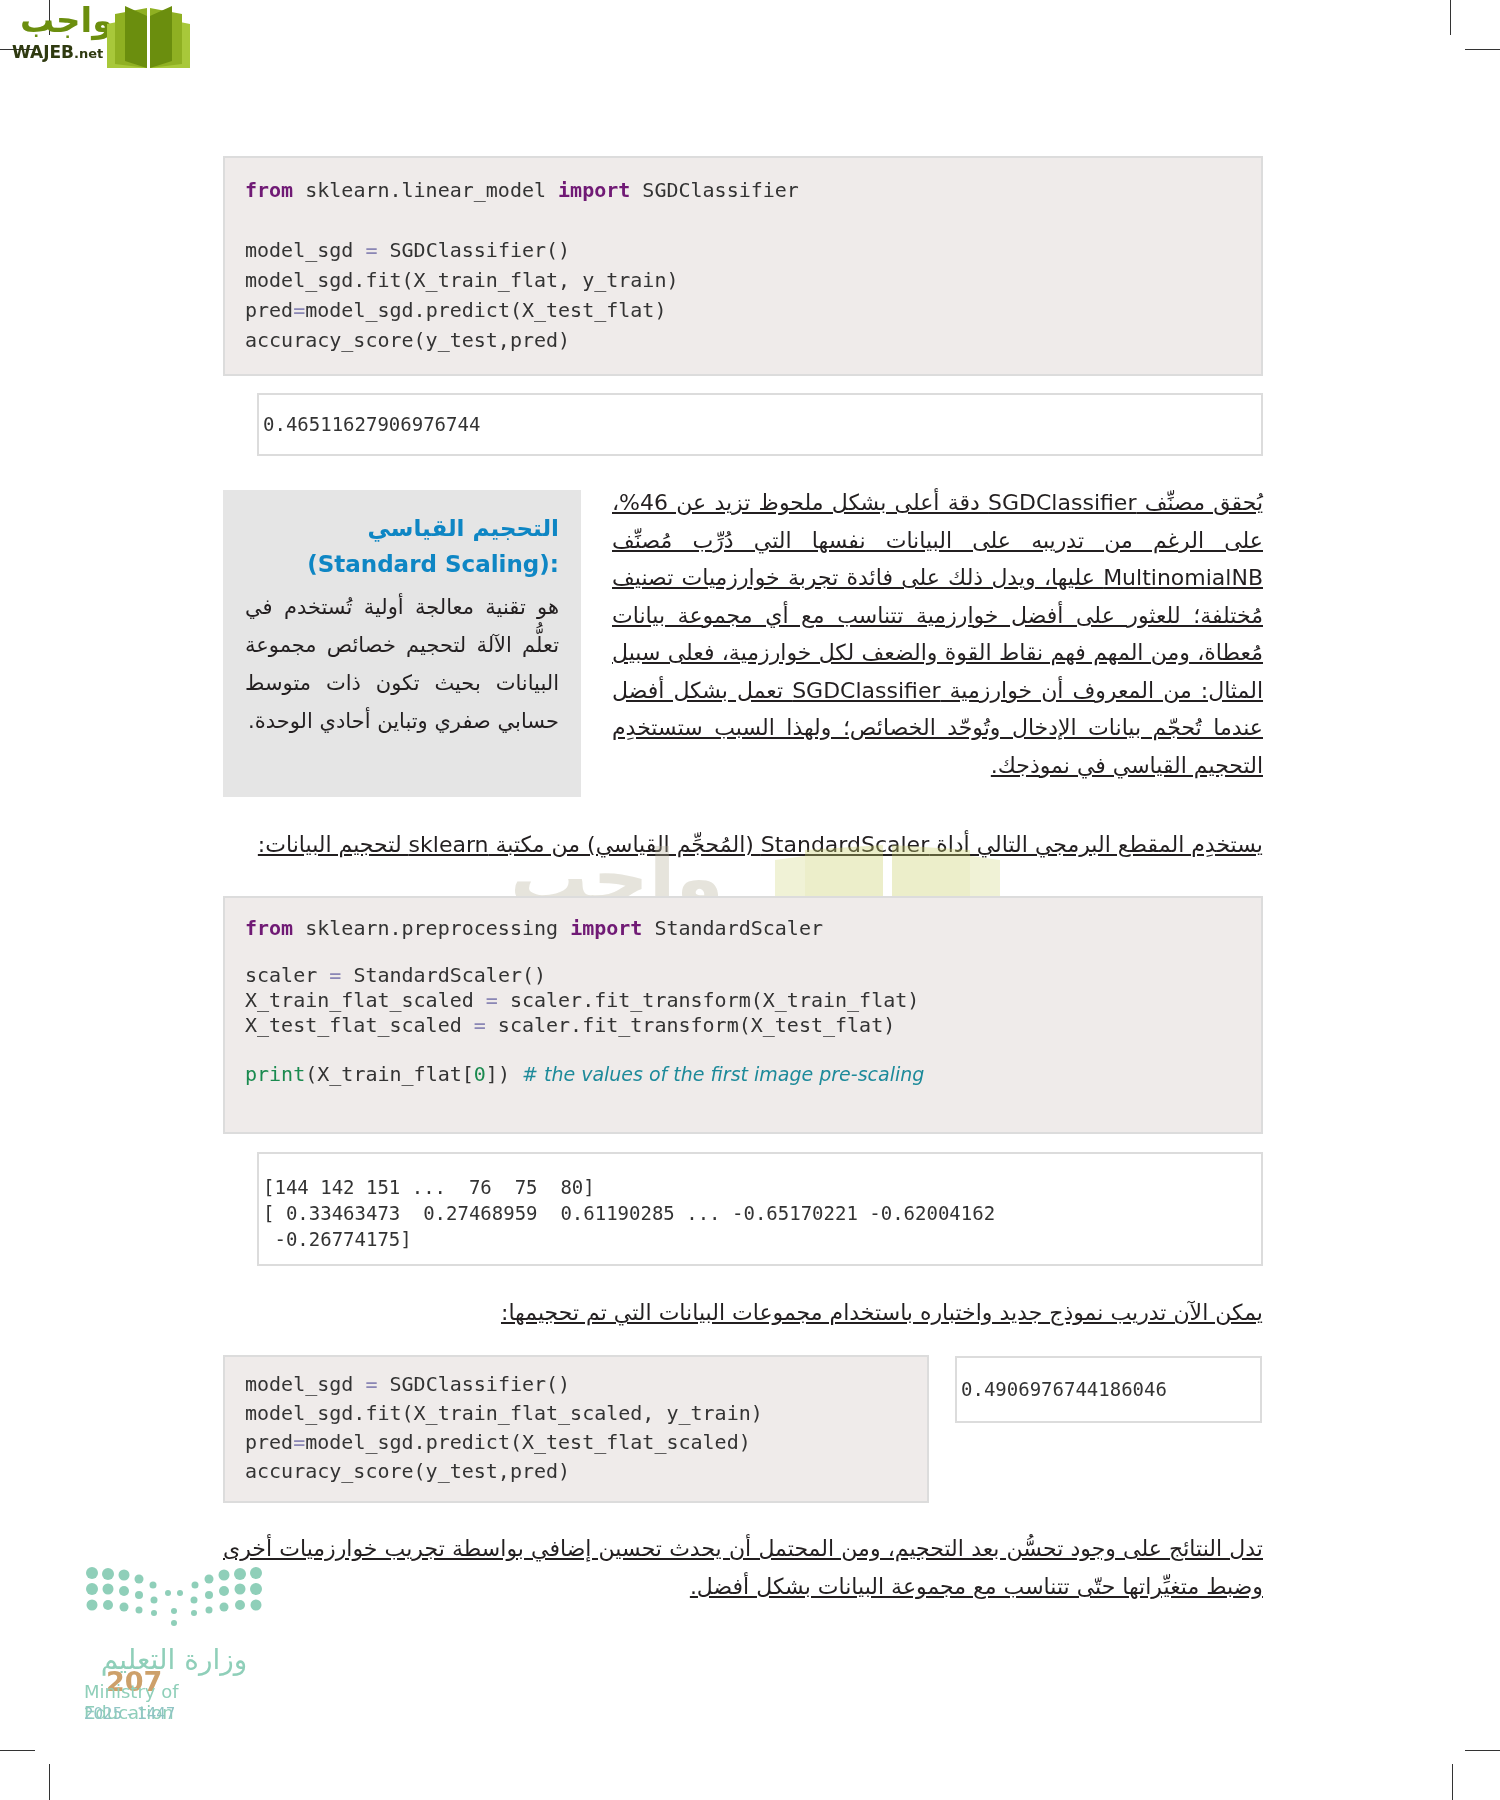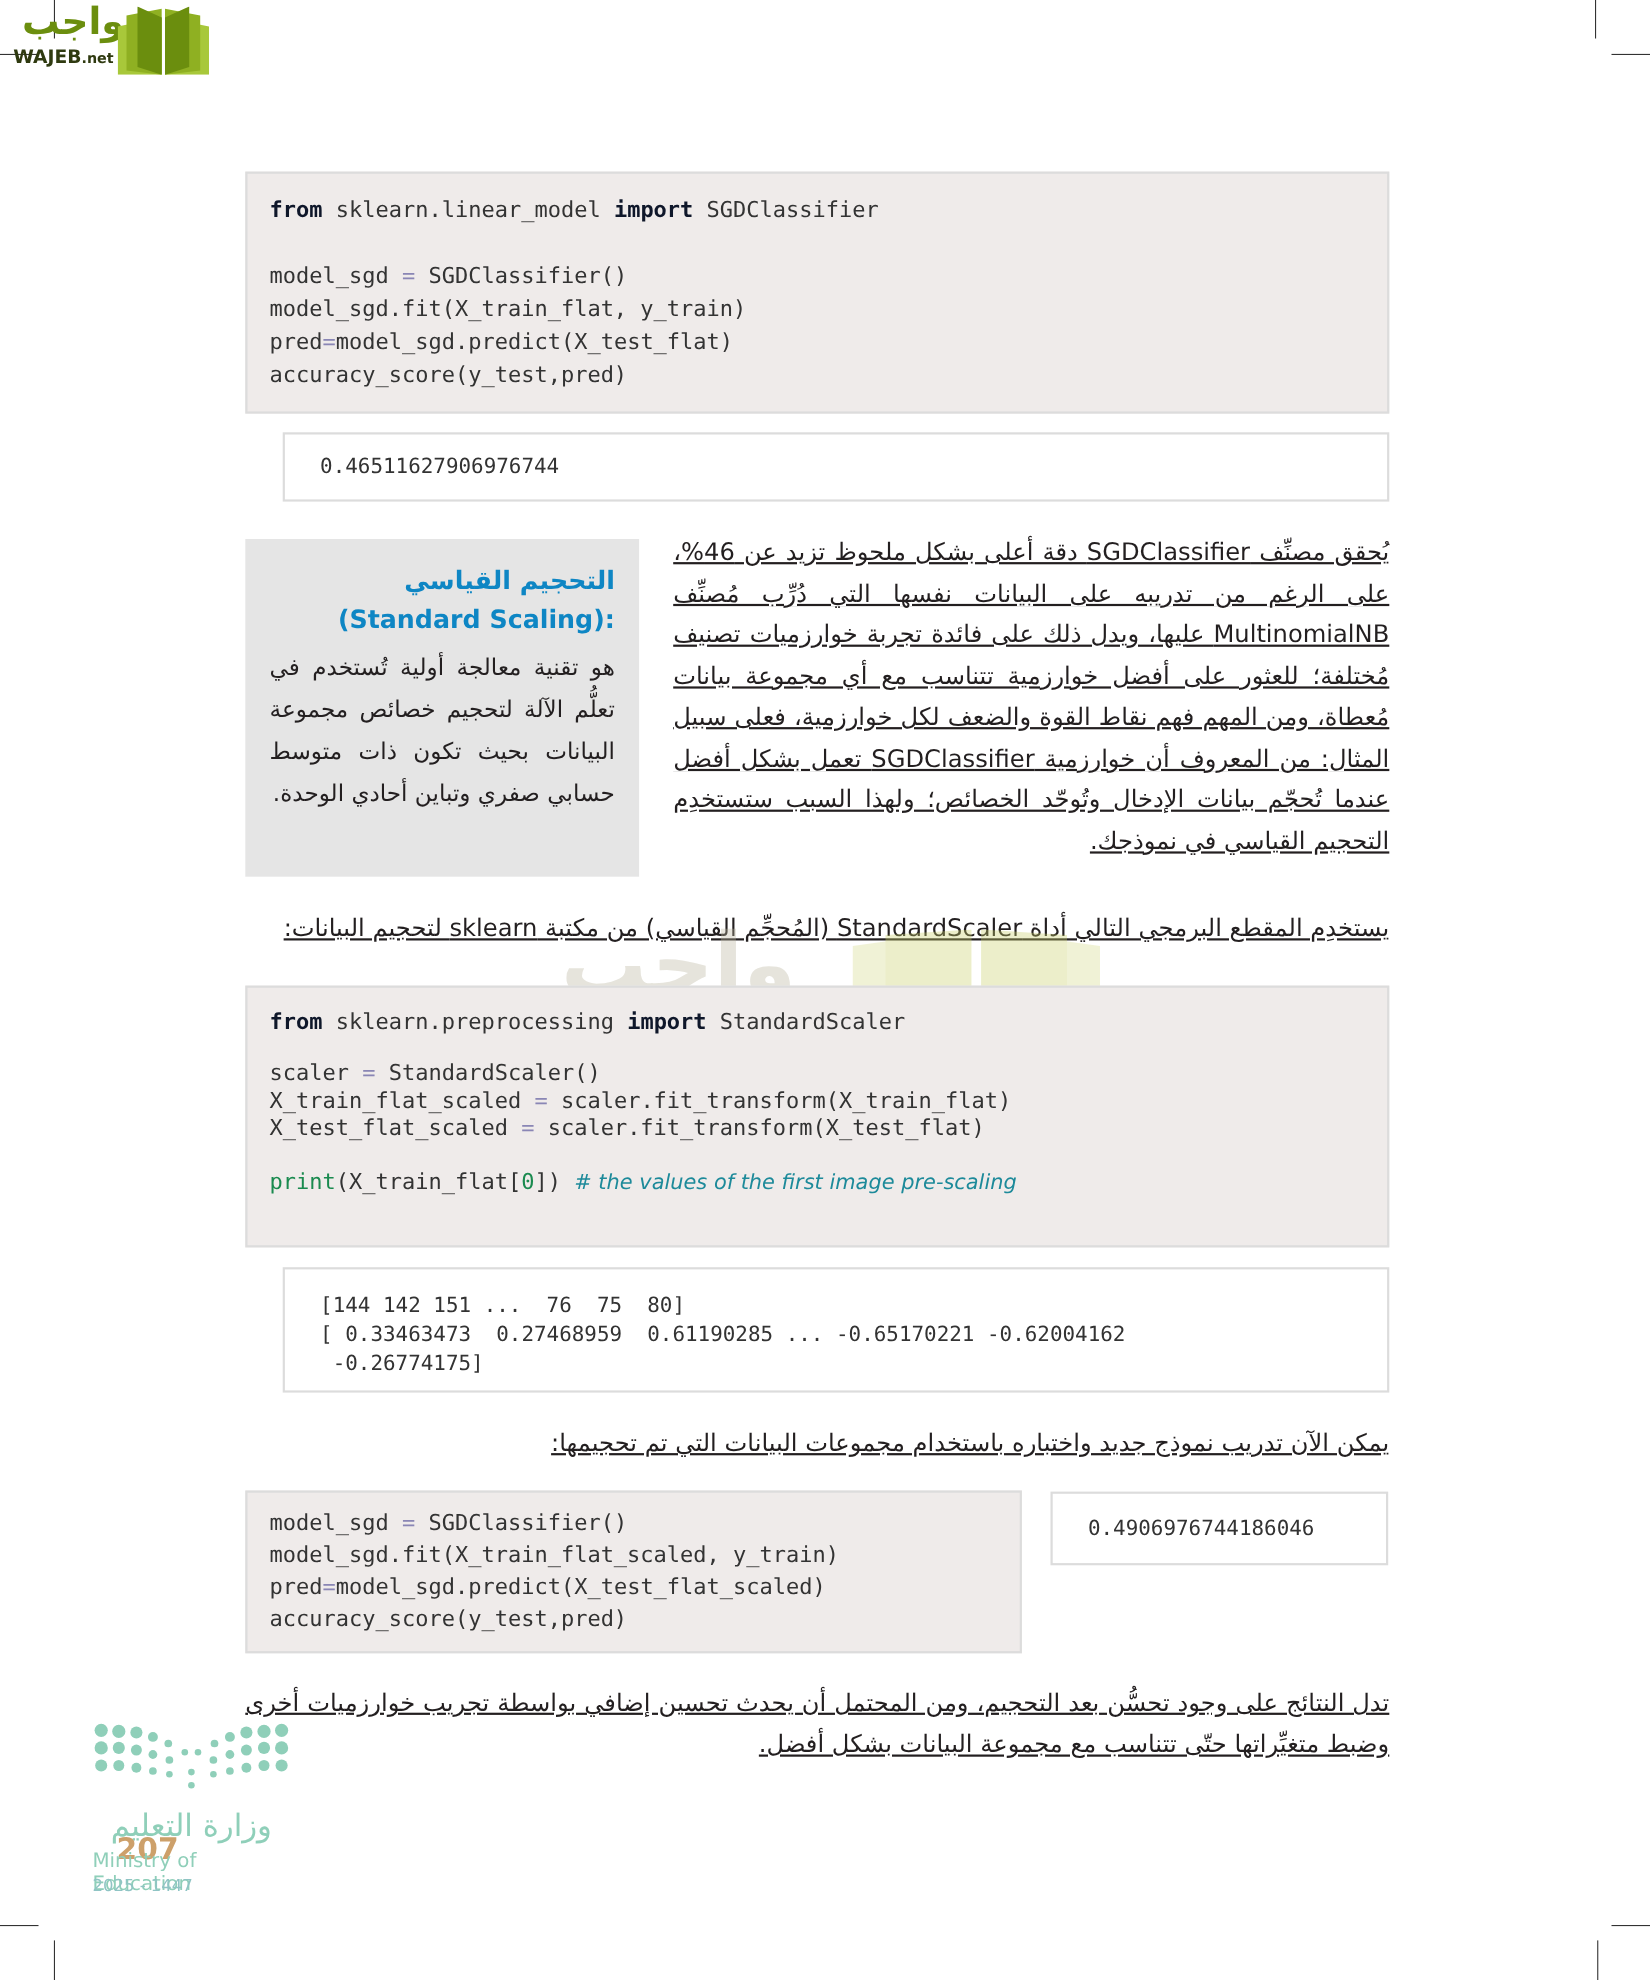--- a/index.html
+++ b/index.html
@@ -9,24 +9,24 @@
   }
   .abs { position: absolute; }
   .crop { position: absolute; background: #333; }
   .code-box {
     position: absolute; background: #efebea; border: 2px solid #dcdcdc;
     box-sizing: border-box; font-family: "DejaVu Sans Mono", monospace;
     font-size: 20px; color: #333; padding: 0 20px;
   }
   .out-box {
     position: absolute; background: #fff; border: 2px solid #dcdcdc; box-sizing: border-box;
-    font-family: "DejaVu Sans Mono", monospace; font-size: 19px; color: #333; padding: 0 32px;
+    font-family: "DejaVu Sans Mono", monospace; font-size: 19px; color: #333; padding: 0 4px;
   }
   .line { white-space: pre; height: 30px; line-height: 30px; }
-  .kw { color: #0f172a; font-weight: bold; }
+  .kw { color: #701a75; font-weight: bold; }
   .fn { color: #1a8a4f; }
   .op { color: #8a86b5; }
   .num { color: #1a8a4f; }
   .cm { color: #1d8a9a; font-style: italic; font-family: "DejaVu Sans", sans-serif; font-size: 19px; }
   .ar {
     position: absolute; direction: rtl; text-align: justify; text-align-last: right;
     font-family: "DejaVu Sans", sans-serif; font-size: 22px; color: #231f20; text-decoration: underline;
   }
   .sidebar {
     position: absolute; left: 223px; top: 490px; width: 358px; height: 307px;

